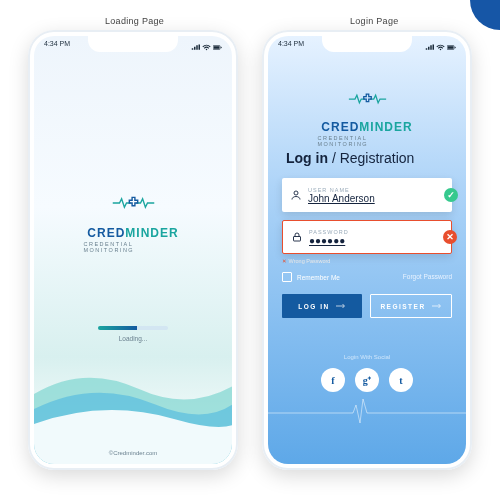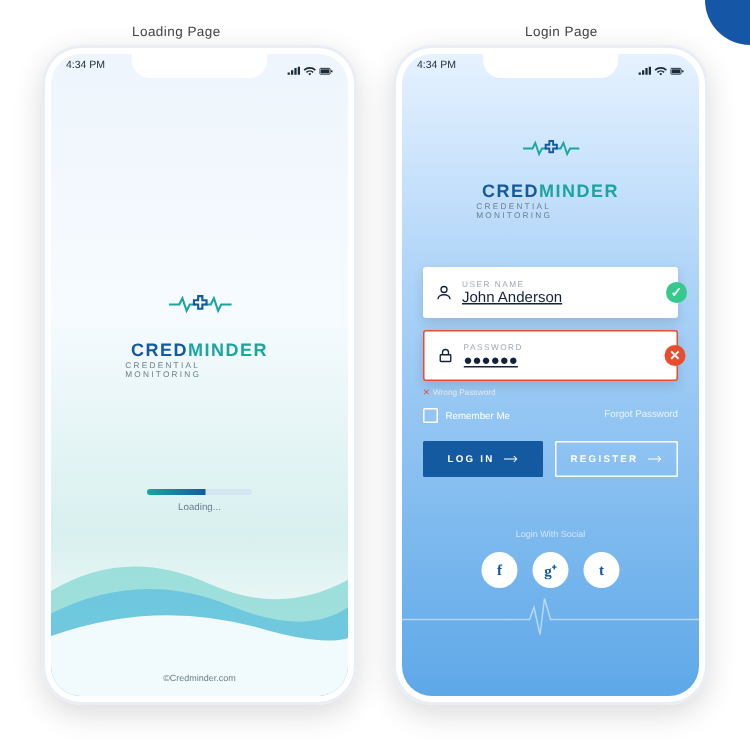--- a/index.html
+++ b/index.html
@@ -19,21 +19,21 @@
     border-radius: 50%;
     background: #1656a6;
   }
   .page-label {
     position: absolute;
     top: 16px;
     font-size: 9px;
     color: #444;
     letter-spacing: .3px;
   }
-  .label-left { left: 88px; }
+  .label-left { left: 105px; }
   .label-right { left: 350px; }
 
   .phone {
     position: absolute;
     top: 30px;
     width: 210px;
     height: 440px;
     border-radius: 26px;
     background: #fff;
     box-shadow: 0 6px 20px rgba(0,0,0,.15), 0 0 0 2px #e8eef4 inset;
@@ -272,20 +272,23 @@
         <path d="M0 24h10l3-6 4 12 3-6h6" stroke="#1aa59f" stroke-width="2" fill="none"></path>
         <path d="M34 24h6l3-6 4 12 3-6h10" stroke="#1aa59f" stroke-width="2" fill="none"></path>
         <path d="M24 12h4v4h4v4h-4v4h-4v-4h-4v-4h4z" transform="translate(4,4)" fill="none" stroke="#145aa0" stroke-width="2"></path>
       </svg>
       <div class="brand">
         <span class="c1">CRED</span><span class="c2">MINDER</span>
       </div>
       <div class="tagline">CREDENTIAL MONITORING</div>
     </div>
 
+    <div class="login-title">
+      <span>Log in</span><span class="thin"> / </span><span class="thin">Registration</span>
+    </div>
 
     <div class="card user">
       <div class="field-row">
         <svg viewBox="0 0 24 24" fill="none" stroke="#14233d" stroke-width="1.8">
             <circle cx="12" cy="8" r="4"></circle>
             <path d="M4 21c0-4 4-6 8-6s8 2 8 6"></path>
           </svg>
         <div style="flex:1">
           <span class="field-label">USER NAME</span>
           <input class="field-val" value="John Anderson" style="">

